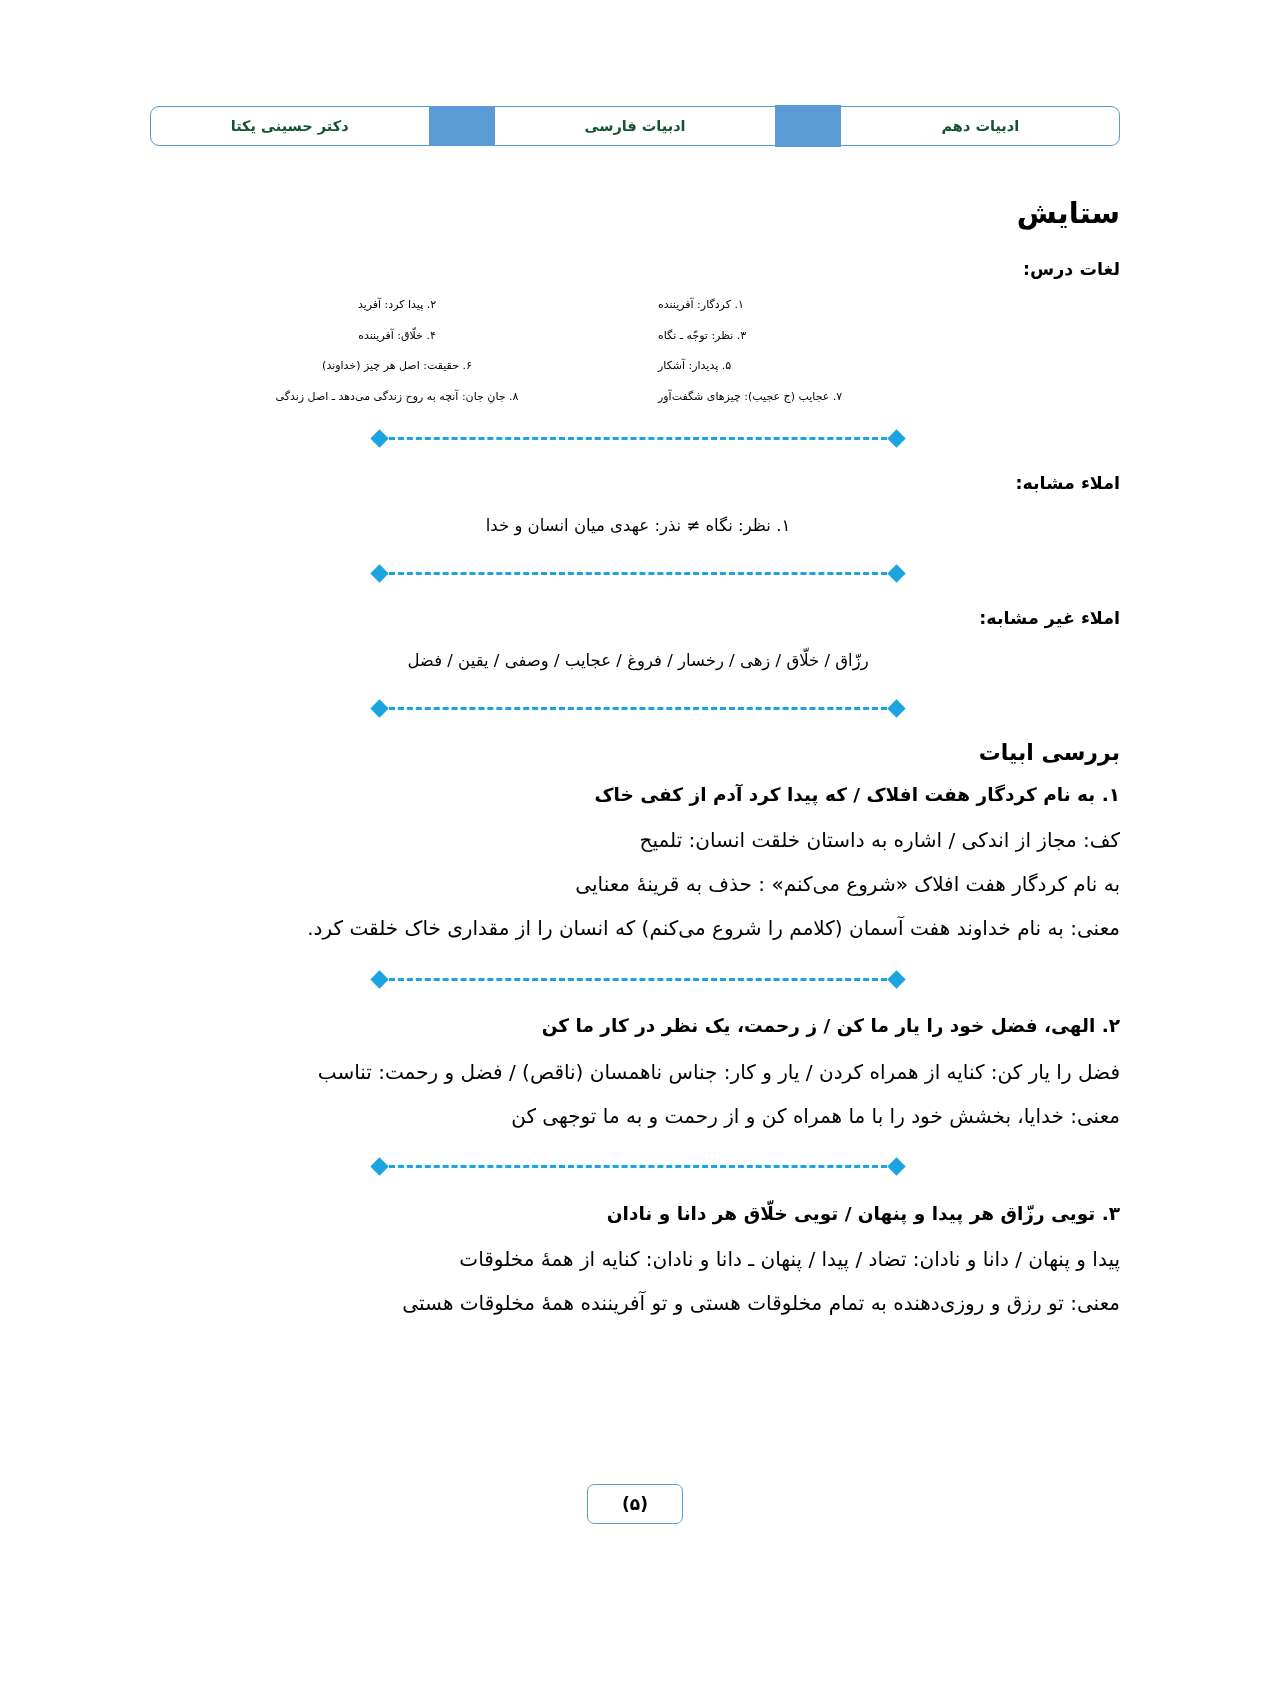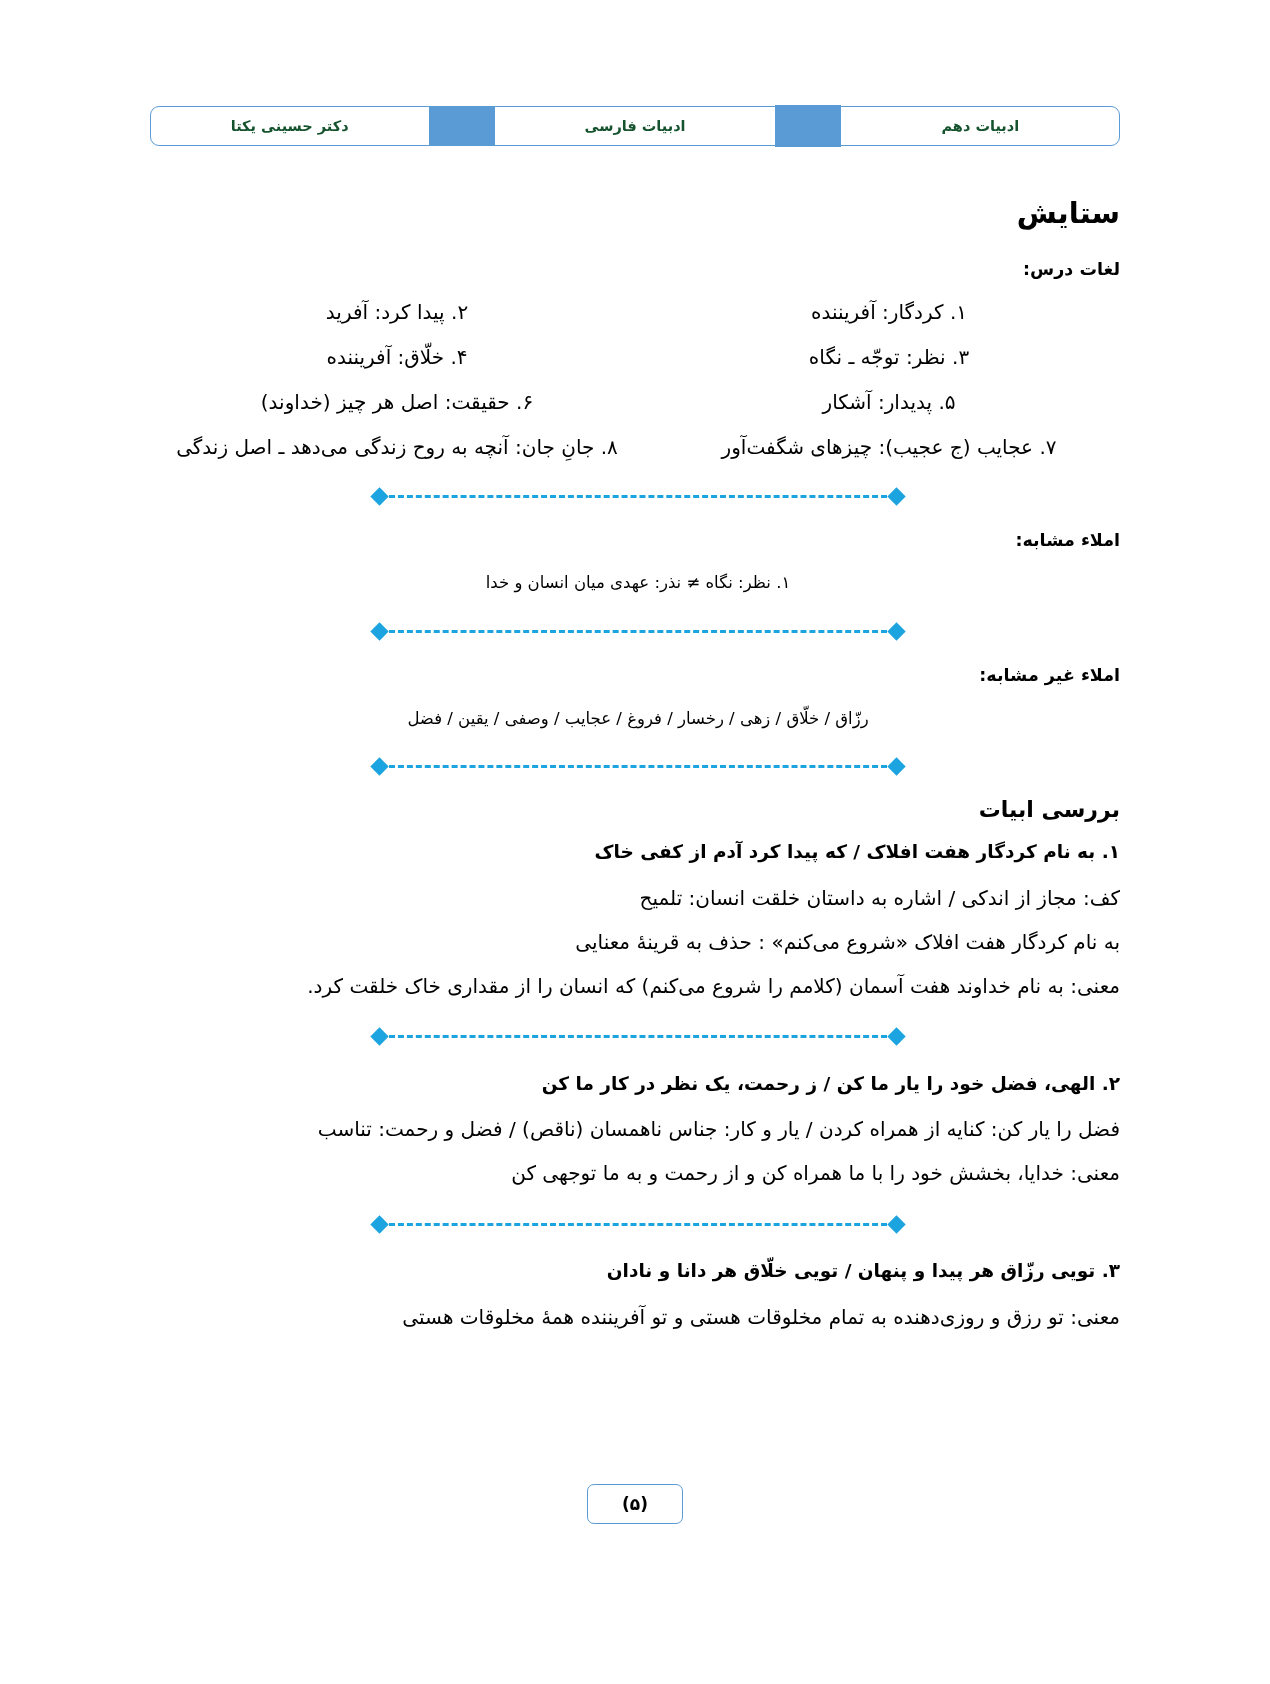--- a/index.html
+++ b/index.html
@@ -93,25 +93,25 @@
   
   .vocab {
     margin: 14px 0 0 0;
     display: grid;
     grid-template-columns: 1fr 1fr;
     row-gap: 13px;
     column-gap: 0px;
     direction: rtl;
   }
   .vocab .vitem {
-    font-size: 20px;
+    font-size: 11px;
     line-height: 1.6;
     white-space: nowrap;
   }
-  .vocab .vitem.col-right { text-align: center; padding-left: 20px; }
+  .vocab .vitem.col-right { text-align: left; padding-left: 20px; }
   .vocab .vitem.col-left  { text-align: center; }
 
   
   .line {
     font-size: 16.5px;
     line-height: 1.75;
     text-align: center;
     margin: 16px 0 0 0;
   }
 
@@ -264,20 +264,21 @@
     </div>
 
     <div class="divider">
       <span class="dia r"></span>
       <span class="rule"></span>
       <span class="dia l"></span>
     </div>
 
     <div>
       <div class="beyt-title">۳. تویی رزّاق هر پیدا و پنهان  / تویی خلّاق هر دانا و نادان</div>
+      <div class="beyt-note">پیدا و پنهان / دانا و نادان: تضاد / پیدا / پنهان ـ دانا و نادان: کنایه از همهٔ مخلوقات</div>
       <div class="beyt-note">معنی: تو رزق و روزی‌دهنده به تمام مخلوقات هستی و تو آفریننده همهٔ مخلوقات هستی</div>
     </div>
 
   </div>
 
   <div class="pagenum-wrap">
     <div class="pagenum">(۵)</div>
   </div>
 
 </div>

